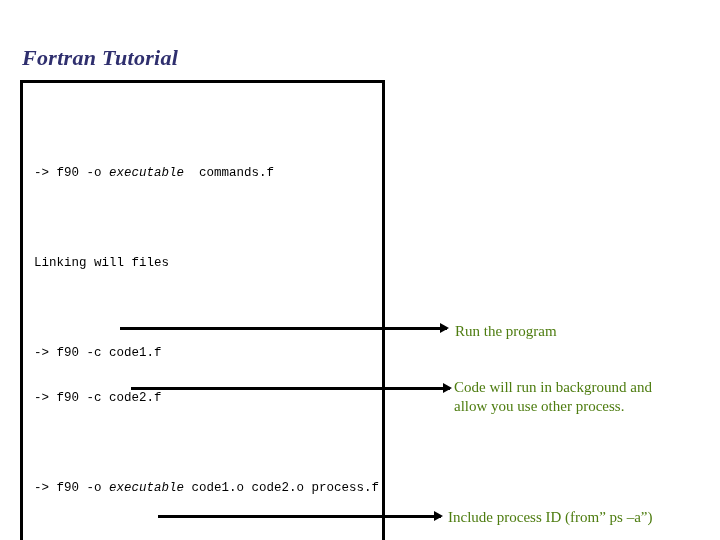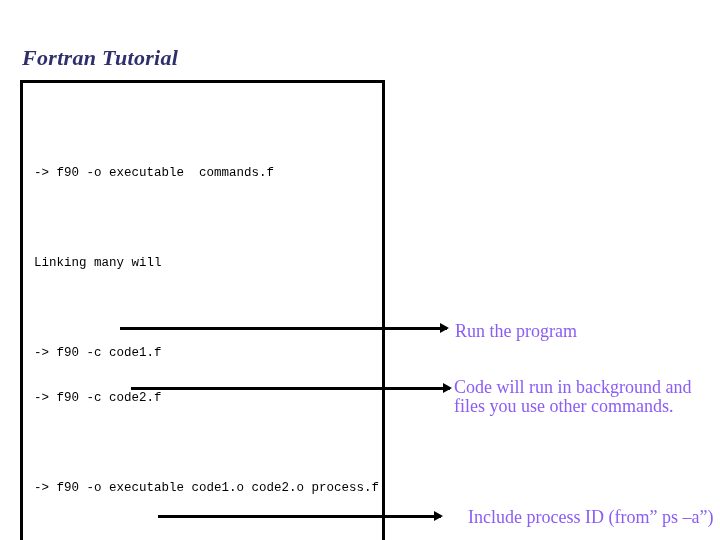--- a/index.html
+++ b/index.html
@@ -51,60 +51,60 @@
     font-size: 12.5px;
     line-height: 15px;
     color: #000000;
     white-space: pre;
   }
   .code-line {
     height: 15px;
     white-space: pre;
   }
   .code-line.blank { height: 15px; }
-  .code-line .it { }
+  .code-line .it { font-style: italic; }
 
   
   .arrow {
     position: absolute;
     height: 0;
     border-top: 3px solid #000000;
   }
   .arrow-head {
     position: absolute;
     width: 0;
     height: 0;
     border-left: 9px solid #000000;
     border-top: 5px solid transparent;
     border-bottom: 5px solid transparent;
   }
 
   
   .annotation {
     position: absolute;
     font-family: "Liberation Serif", serif;
-    font-size: 18px;
+    font-size: 15px;
     line-height: 19px;
-    color: #8b5cf6;
+    color: #4d7c0f;
   }
 </style>
 </head>
 <body>
 
 <div id="slide">
 
   <div id="slide-title">Fortran Tutorial</div>
 
   <div id="code-box"></div>
 
   <div id="code-lines">
     <div class="code-line blank"></div>
     <div class="code-line"><span>-&gt; f90 -o </span><span class="it">executable</span><span>  commands.f</span></div>
     <div class="code-line blank"></div>
-    <div class="code-line">Linking many will</div>
+    <div class="code-line">Linking will files</div>
     <div class="code-line blank"></div>
     <div class="code-line">-&gt; f90 -c code1.f</div>
     <div class="code-line">-&gt; f90 -c code2.f</div>
     <div class="code-line blank"></div>
     <div class="code-line"><span>-&gt; f90 -o </span><span class="it">executable</span><span> code1.o code2.o process.f</span></div>
     <div class="code-line blank"></div>
     
     
     
     
@@ -133,20 +133,20 @@
 
   <div class="arrow" style="left:158px; top:480px; width:283px;"></div>
   <div class="arrow-head" style="left:434px; top:476px;"></div>
 
   <div class="annotation" style="left:455px; top:287px;">
     <div>Run the program</div>
   </div>
 
   <div class="annotation" style="left:454px; top:343px;">
     <div>Code will run in background and</div>
-    <div>files you use other commands.</div>
+    <div>allow you use other process.</div>
   </div>
 
-  <div class="annotation" style="left:468px; top:473px;">
+  <div class="annotation" style="left:448px; top:473px;">
     <div>Include process ID (from” ps –a”)</div>
   </div>
 
 </div>
 
 </body></html>

